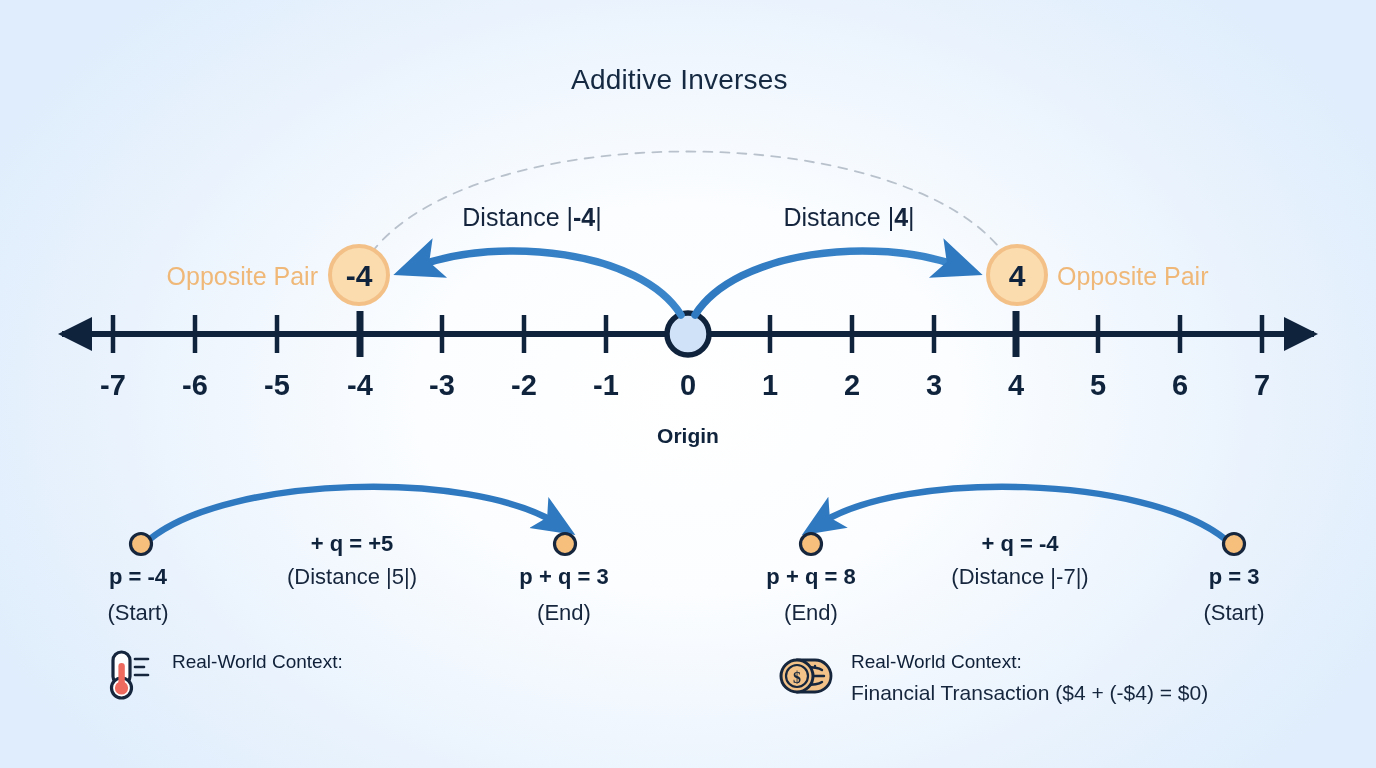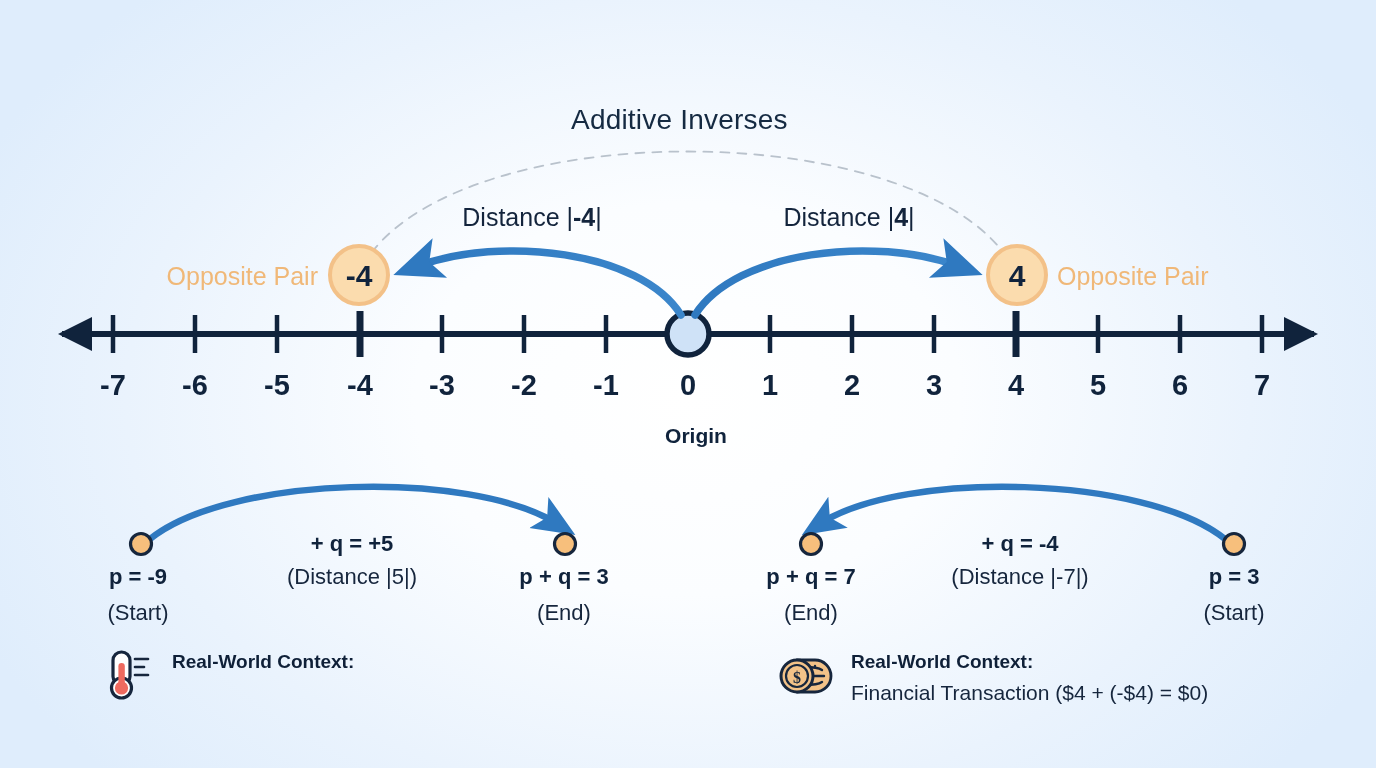--- a/index.html
+++ b/index.html
@@ -98,21 +98,21 @@
   .ex-sub {
     font-size: 22px;
     font-weight: 400;
     color: #16263d;
     transform: translateX(-50%);
   }
 
   
   .ctx-head {
     font-size: 19px;
-    font-weight: 700;
+    font-weight: 400;
     color: #0f2038;
   }
   .ctx-body {
     font-size: 21px;
     font-weight: 400;
     color: #16263d;
   }
 </style>
 </head>
 <body>
@@ -197,21 +197,21 @@
         <path d="M26 12 C33 12, 40 13, 43 15"></path>
         <path d="M26 21 C34 21, 41 21, 45 21"></path>
         <path d="M26 30 C33 30, 40 29, 43 27"></path>
       </g>
       <circle cx="18" cy="21" r="16" fill="#f2c288" stroke="#16263d" stroke-width="3"></circle>
       <circle cx="18" cy="21" r="11" fill="none" stroke="#16263d" stroke-width="2.2"></circle>
       <text x="18" y="28" text-anchor="middle" font-family="Liberation Serif, serif" font-size="16" font-weight="700" fill="#16263d">$</text>
     </g>
   </svg>
 
-  <div class="lbl title" style="left:571px; top:66px;margin-top:40px;">Additive Inverses</div>
+  <div class="lbl title" style="left:571px; top:66px;">Additive Inverses</div>
 
   <div class="lbl dist" style="left:532px; top:205px;"><span>Distance |</span><b>-4</b><span>|</span></div>
 
   <div class="lbl dist" style="left:849px; top:205px;"><span>Distance |</span><b>4</b><span>|</span></div>
 
   <div class="bubble-val" style="left:359px; top:276px;">-4</div>
   <div class="bubble-val" style="left:1017px; top:276px;">4</div>
 
   <div class="lbl opp-pair left" style="left:318px; top:276px;">Opposite Pair</div>
   <div class="lbl opp-pair right" style="left:1057px; top:276px;">Opposite Pair</div>
@@ -225,32 +225,32 @@
   <div class="lbl tick-num" style="left:606px;  top:371px;">-1</div>
   <div class="lbl tick-num major" style="left:688px;  top:371px;">0</div>
   <div class="lbl tick-num" style="left:770px;  top:371px;">1</div>
   <div class="lbl tick-num" style="left:852px;  top:371px;">2</div>
   <div class="lbl tick-num" style="left:934px;  top:371px;">3</div>
   <div class="lbl tick-num major" style="left:1016px; top:371px;">4</div>
   <div class="lbl tick-num" style="left:1098px; top:371px;">5</div>
   <div class="lbl tick-num" style="left:1180px; top:371px;">6</div>
   <div class="lbl tick-num" style="left:1262px; top:371px;">7</div>
 
-  <div class="lbl origin-word" style="left:688px; top:425px;margin-left:8px;">Origin</div>
-
-  <div class="lbl ex-main" style="left:138px; top:566px;">p = -9</div>
+  <div class="lbl origin-word" style="left:688px; top:425px;">Origin</div>
+
+  <div class="lbl ex-main" style="left:138px; top:566px;">p = -4</div>
   <div class="lbl ex-sub" style="left:138px; top:602px;">(Start)</div>
 
   <div class="lbl ex-main" style="left:352px; top:533px;">+ q = +5</div>
   <div class="lbl ex-sub" style="left:352px; top:566px;text-align:center;">(Distance |5|)</div>
 
   <div class="lbl ex-main" style="left:564px; top:566px;">p + q = 3</div>
   <div class="lbl ex-sub" style="left:564px; top:602px;">(End)</div>
 
-  <div class="lbl ex-main" style="left:811px; top:566px;">p + q = 7</div>
+  <div class="lbl ex-main" style="left:811px; top:566px;">p + q = 8</div>
   <div class="lbl ex-sub" style="left:811px; top:602px;">(End)</div>
 
   <div class="lbl ex-main" style="left:1020px; top:533px;">+ q = -4</div>
   <div class="lbl ex-sub" style="left:1020px; top:566px;">(Distance |-7|)</div>
 
   <div class="lbl ex-main" style="left:1234px; top:566px;">p = 3</div>
   <div class="lbl ex-sub" style="left:1234px; top:602px;">(Start)</div>
 
   <div class="lbl ctx-head" style="left:172px; top:652px;">Real-World Context:</div>
 

